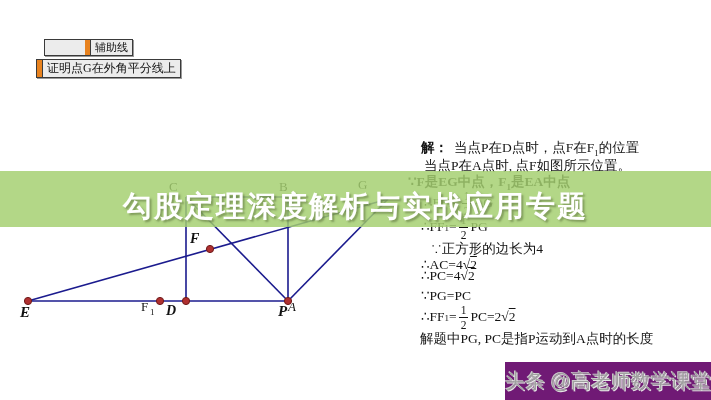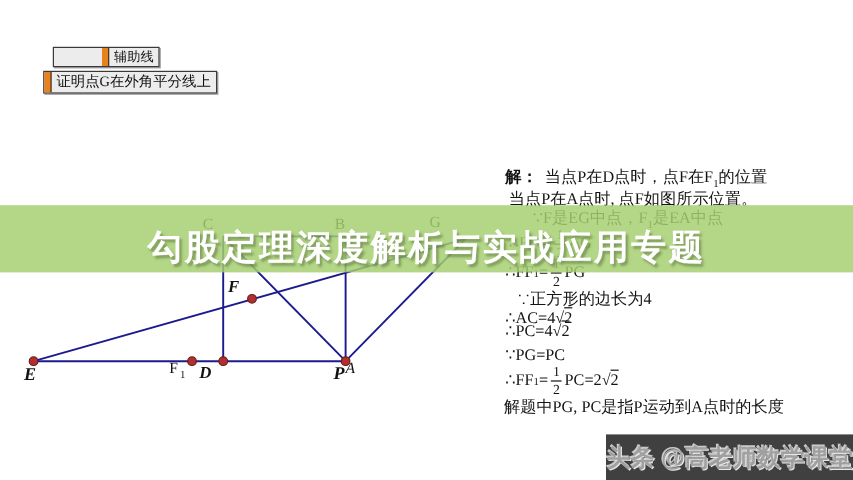--- a/index.html
+++ b/index.html
@@ -41,22 +41,22 @@
   }
   .banner-title {
     color:#ffffff; font-family:"Liberation Sans", sans-serif; font-weight:bold;
     font-size:29px; letter-spacing:2px; white-space:nowrap;
     text-shadow:2px 2px 2px rgba(80,100,50,0.5);
   }
 
   
   .watermark {
     position:absolute; left:505px; top:362px; width:206px; height:38px; z-index:6;
-    background:#404040; display:flex; align-items:center; justify-content:center;
-    font-family:"Liberation Sans", sans-serif; font-weight:bold; font-size:20px;
+    background:#701a75; display:flex; align-items:center; justify-content:center;
+    font-family:"Liberation Sans", sans-serif; font-weight:normal; font-size:20px;
     color:#a0a0a0; white-space:nowrap;
     text-shadow:1px 1px 0 #e6e6e6, -1px -1px 0 #c9c9c9;
   }
 </style>
 </head>
 <body>
 
 <div class="topic-box" id="topic-1">
   <span class="topic-tab"></span>
   <span class="topic-label">辅助线</span>
@@ -89,21 +89,21 @@
     <text x="169" y="191" fill="#111" font-family="&quot;Liberation Serif&quot;, serif" font-size="13">C</text>
     <text x="279" y="191" fill="#111" font-family="&quot;Liberation Serif&quot;, serif" font-size="13">B</text>
     <text x="358" y="189" fill="#111" font-family="&quot;Liberation Serif&quot;, serif" font-size="13">G</text>
   </svg>
 
 <div>
   <div class="sline" style="left:421px; top:140px;"><span class="pre">解：</span><span>当点P在D点时，点F在F</span><sub>1</sub><span>的位置</span></div>
 
   <div class="sline" style="left:424px; top:158px;">当点P在A点时, 点F如图所示位置。</div>
 
-  <div class="sline" style="left:444px; top:174px;"><span>∵F是EG中点，F</span><sub>1</sub><span>是EA中点</span></div>
+  <div class="sline" style="left:408px; top:174px;font-weight:bold;"><span>∵F是EG中点，F</span><sub>1</sub><span>是EA中点</span></div>
 
   <div class="sline fline" style="left:424px; top:190px;">
       <span>∴FF</span>
       <sub>1</sub>
       <span>=</span>
       <span class="frac">
         <span class="num">1</span>
         <span class="den">2</span>
       </span>
       <span>AG</span>

